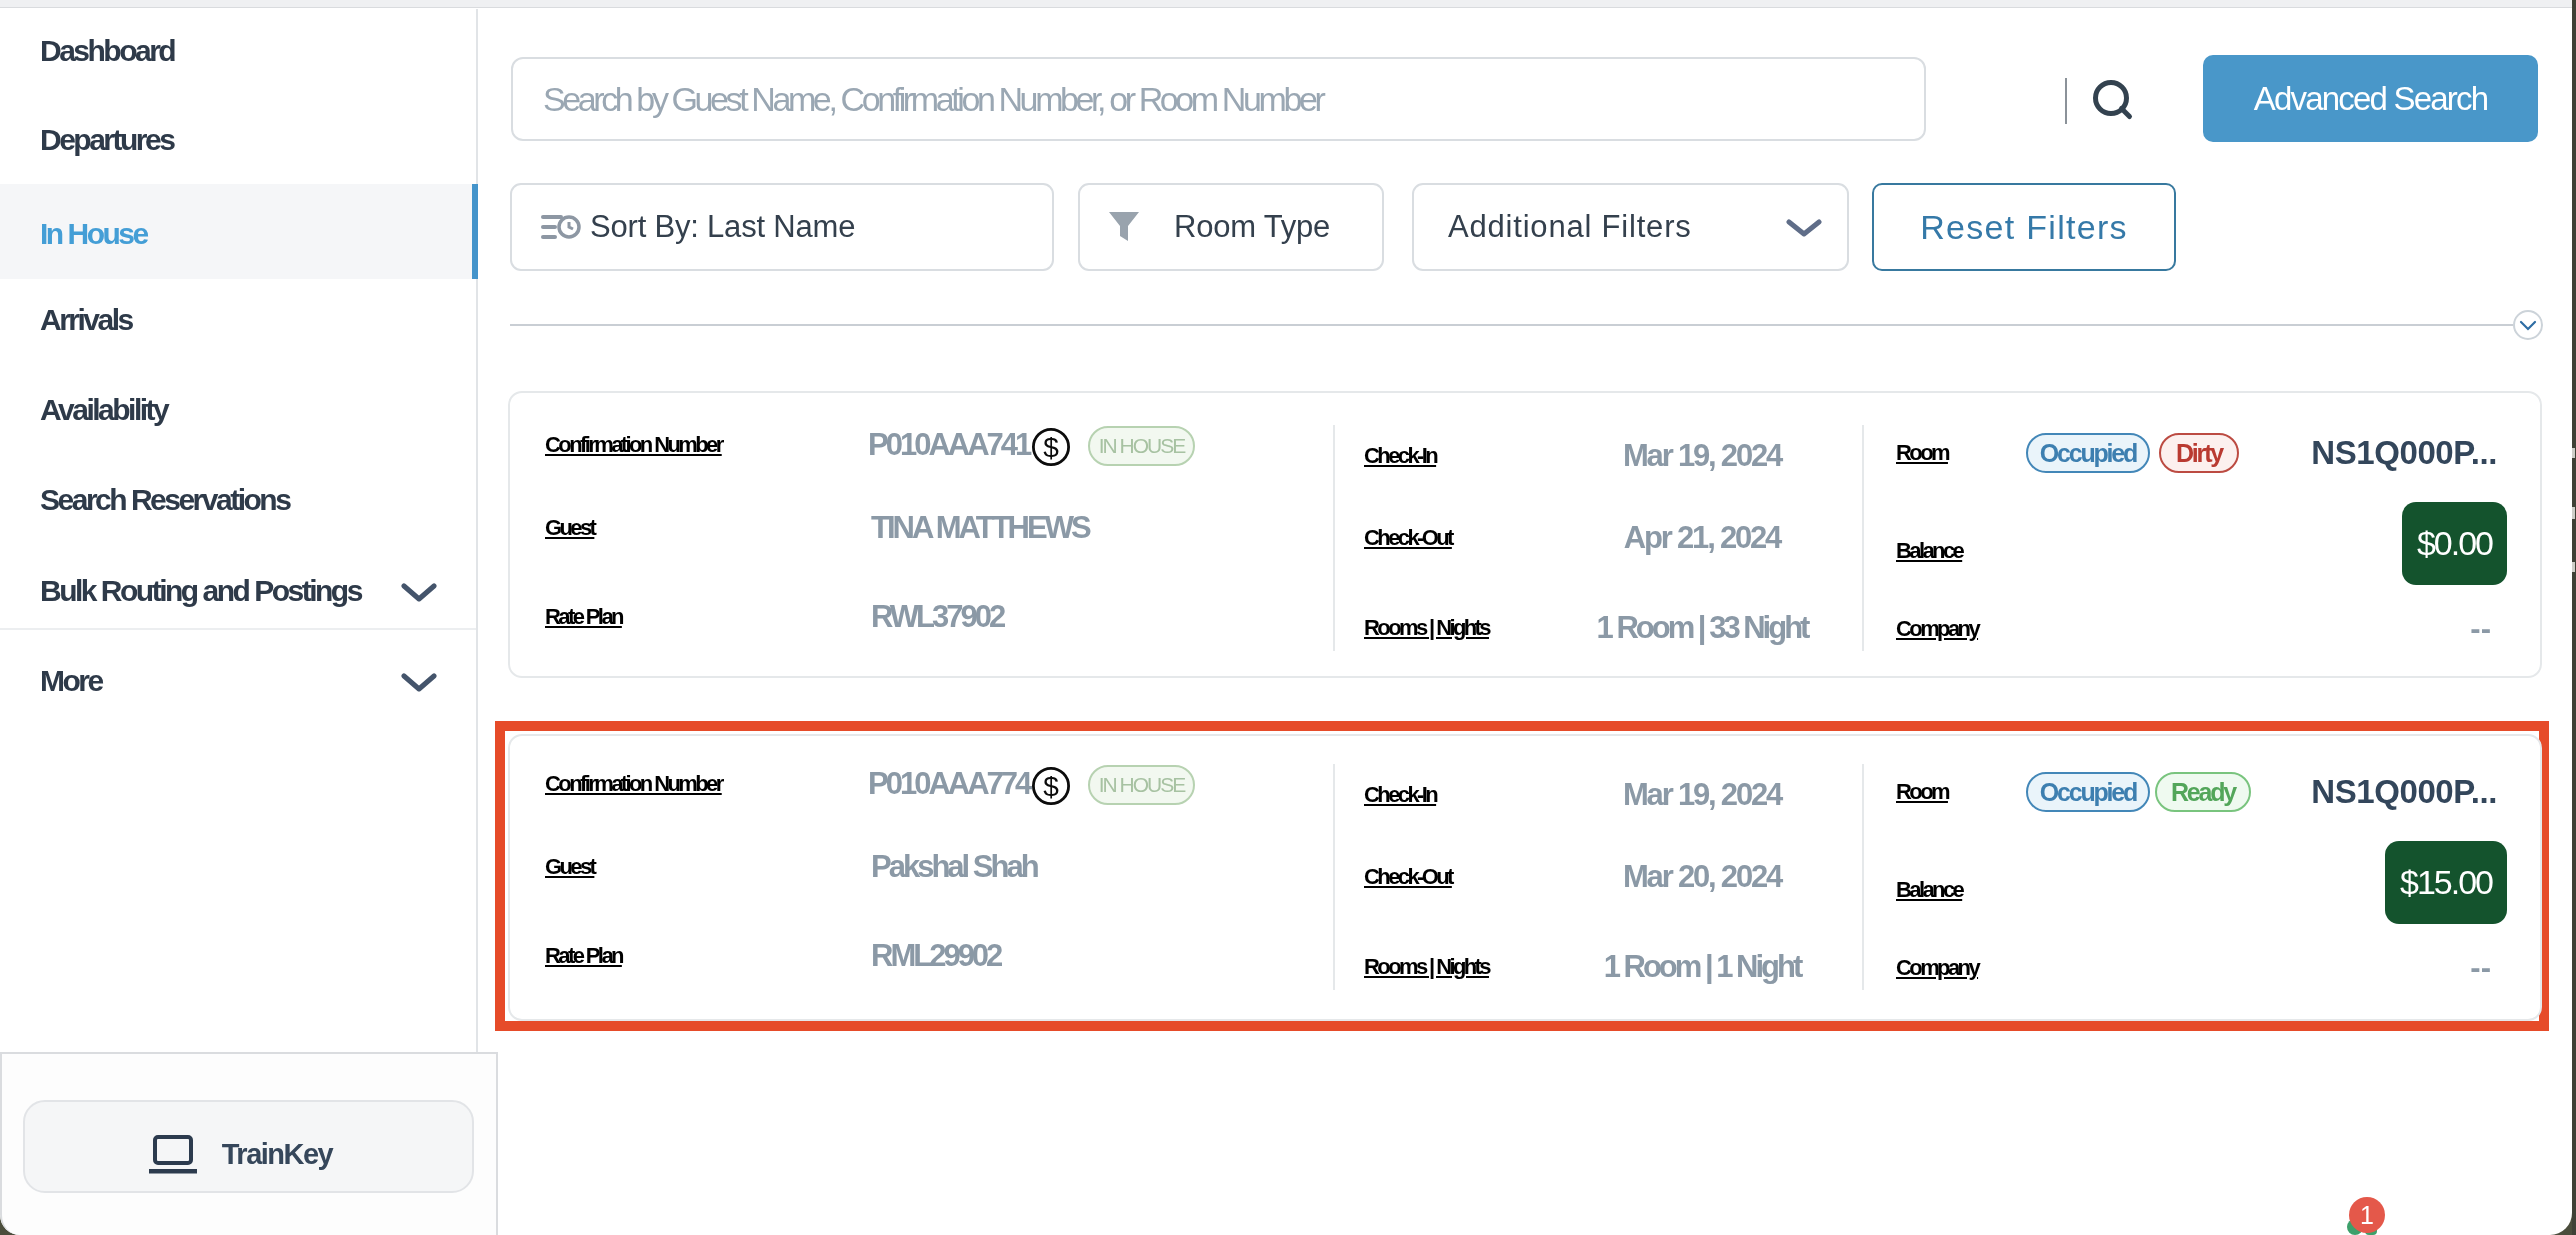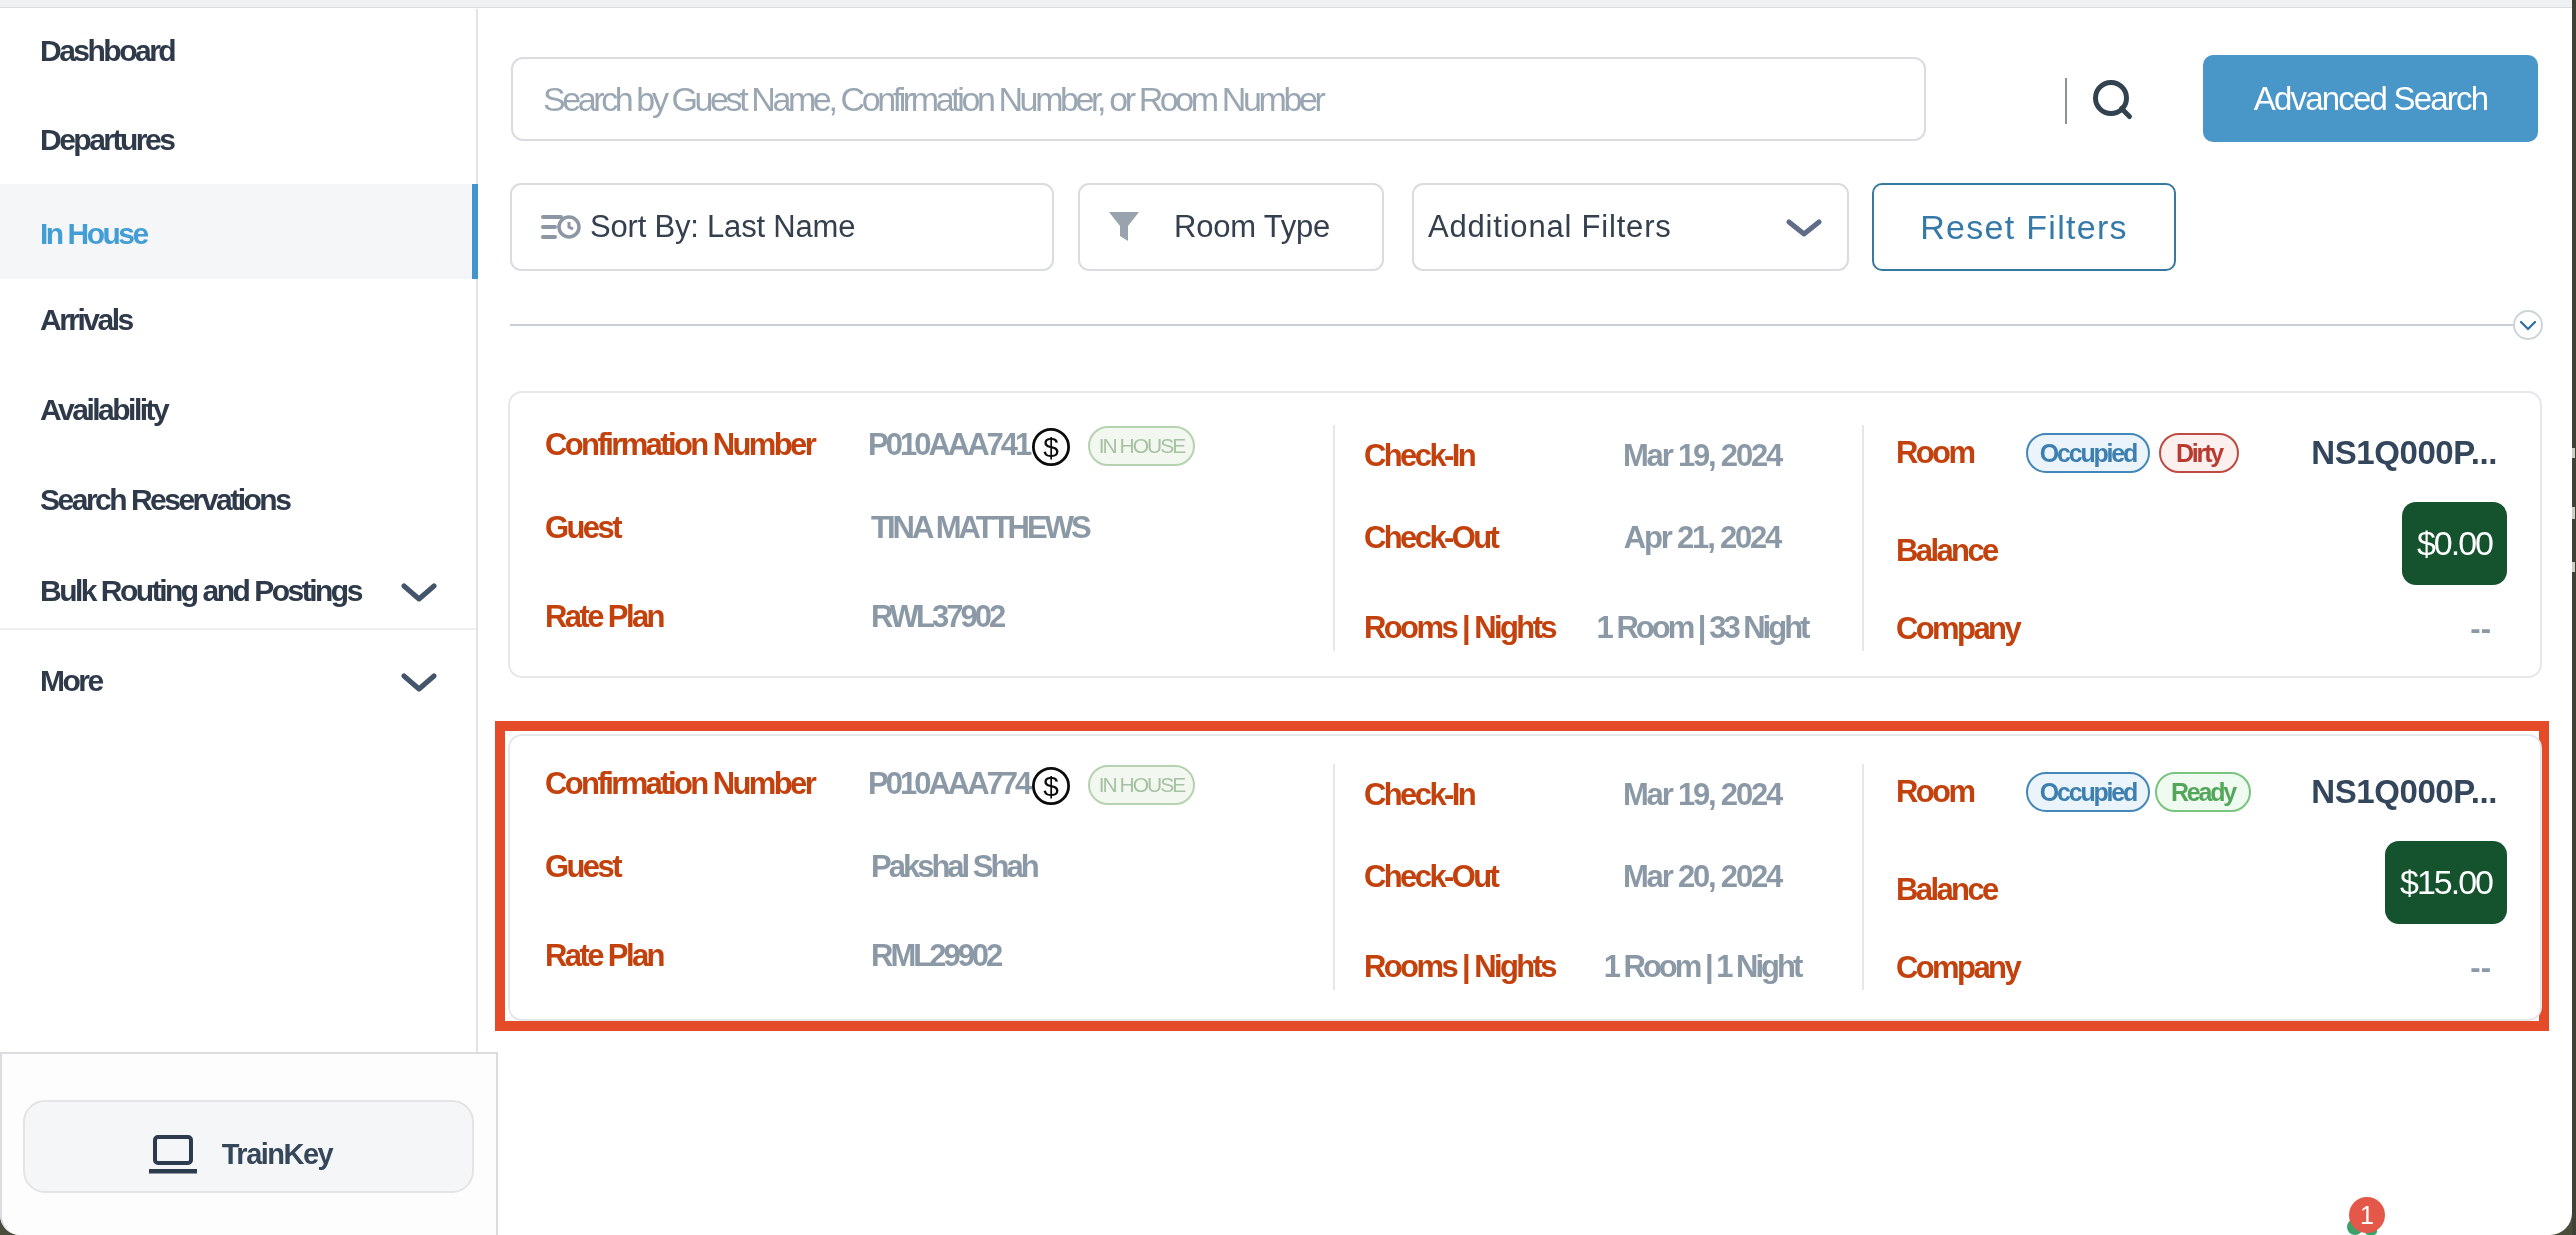--- a/index.html
+++ b/index.html
@@ -47,21 +47,21 @@
 .hr1 { position:absolute; left:510px; top:324px; width:2003px; height:2px; background:#c9ced4; }
 .hrcirc { position:absolute; left:2513px; top:310px; width:30px; height:30px; border:2px solid #ccd3d9; border-radius:50%;
   background:#fff; display:flex; align-items:center; justify-content:center; }
 
 
 .card { position:absolute; left:508px; width:2034px; height:287px; background:#fff; border:2px solid #e5e8ea; border-radius:14px; }
 .card1 { top:391px; }
 .card2 { top:734px; }
 .card2 > * { margin-top:-4px; }
 .redbox { position:absolute; left:495px; top:721px; width:2054px; height:310px; border:10px solid #e64b29; }
-.cl { position:absolute; transform:translateY(-50%); font-size:31px; font-weight:700; color:#c2410c; white-space:nowrap; letter-spacing:-2.6px; }
+.cl { position:absolute; transform:translateY(-50%); font-size:22px; font-weight:700; color:#000000; white-space:nowrap; letter-spacing:-2.6px;text-decoration:underline; }
 .cv { position:absolute; transform:translateY(-50%); font-size:31px; font-weight:700; color:#8b99a6; white-space:nowrap; letter-spacing:-3px; }
 .cvc { position:absolute; transform:translate(-50%,-50%); font-size:31px; font-weight:700; color:#8b99a6; white-space:nowrap; letter-spacing:-2.2px; }
 .vdiv { position:absolute; top:32px; width:2px; height:226px; background:#e5e8ea; }
 .pill { position:absolute; transform:translateY(-50%); border-radius:994px; font-size:25px; font-weight:700;
   display:flex; align-items:center; justify-content:center; letter-spacing:-2.2px; }
 .pill.occ { border:2px solid #4387b8; color:#3d7fb0; background:#eaf4fa; }
 .pill.dirty { border:2px solid #bc4b42; color:#b93a31; background:#fcf0ee; }
 .pill.ready { border:2px solid #79c47e; color:#53a65a; background:#effaf0; }
 .ih-pill { position:absolute; left:578px; top:33px; width:107px; height:40px; border:2px solid #b7d2b1; border-radius:994px;
   background:#f2f8f0; color:#a7c2a2; font-size:21px; font-weight:400; letter-spacing:-2px;
@@ -131,21 +131,21 @@
     </svg>
     <span style="margin-left:9px;">Sort By: Last Name</span>
   </div>
   <div class="fbox roombox">
     <svg style="margin-left:28px;" width="32" height="32" viewBox="0 0 32 32">
       <path d="M1,1 H31 L20,15 V30 L12,25 V15 Z" fill="#99a3ad"></path>
     </svg>
     <span style="margin-left:15px;">Room Type</span>
   </div>
   <div class="fbox addbox">
-    <span style="margin-left:14px; letter-spacing:0.8px;">Additional Filters</span>
+    <span style="margin-left:34px; letter-spacing:0.8px;">Additional Filters</span>
     <svg style="position:absolute;left:372px;top:34px;" width="36" height="20" viewBox="0 0 36 20">
         <polyline points="3,3 18,15 33,3" fill="none" stroke="#5f6d88" stroke-width="5" stroke-linecap="round" stroke-linejoin="round"></polyline>
       </svg>
   </div>
   <div class="resetbox">Reset Filters</div>
 
   <div class="hr1"></div>
   <div class="hrcirc">
     <svg width="18" height="11" viewBox="0 0 18 11">
         <polyline points="2,2 9,9 16,2" fill="none" stroke="#2e6da4" stroke-width="2.2" stroke-linecap="round"></polyline>

